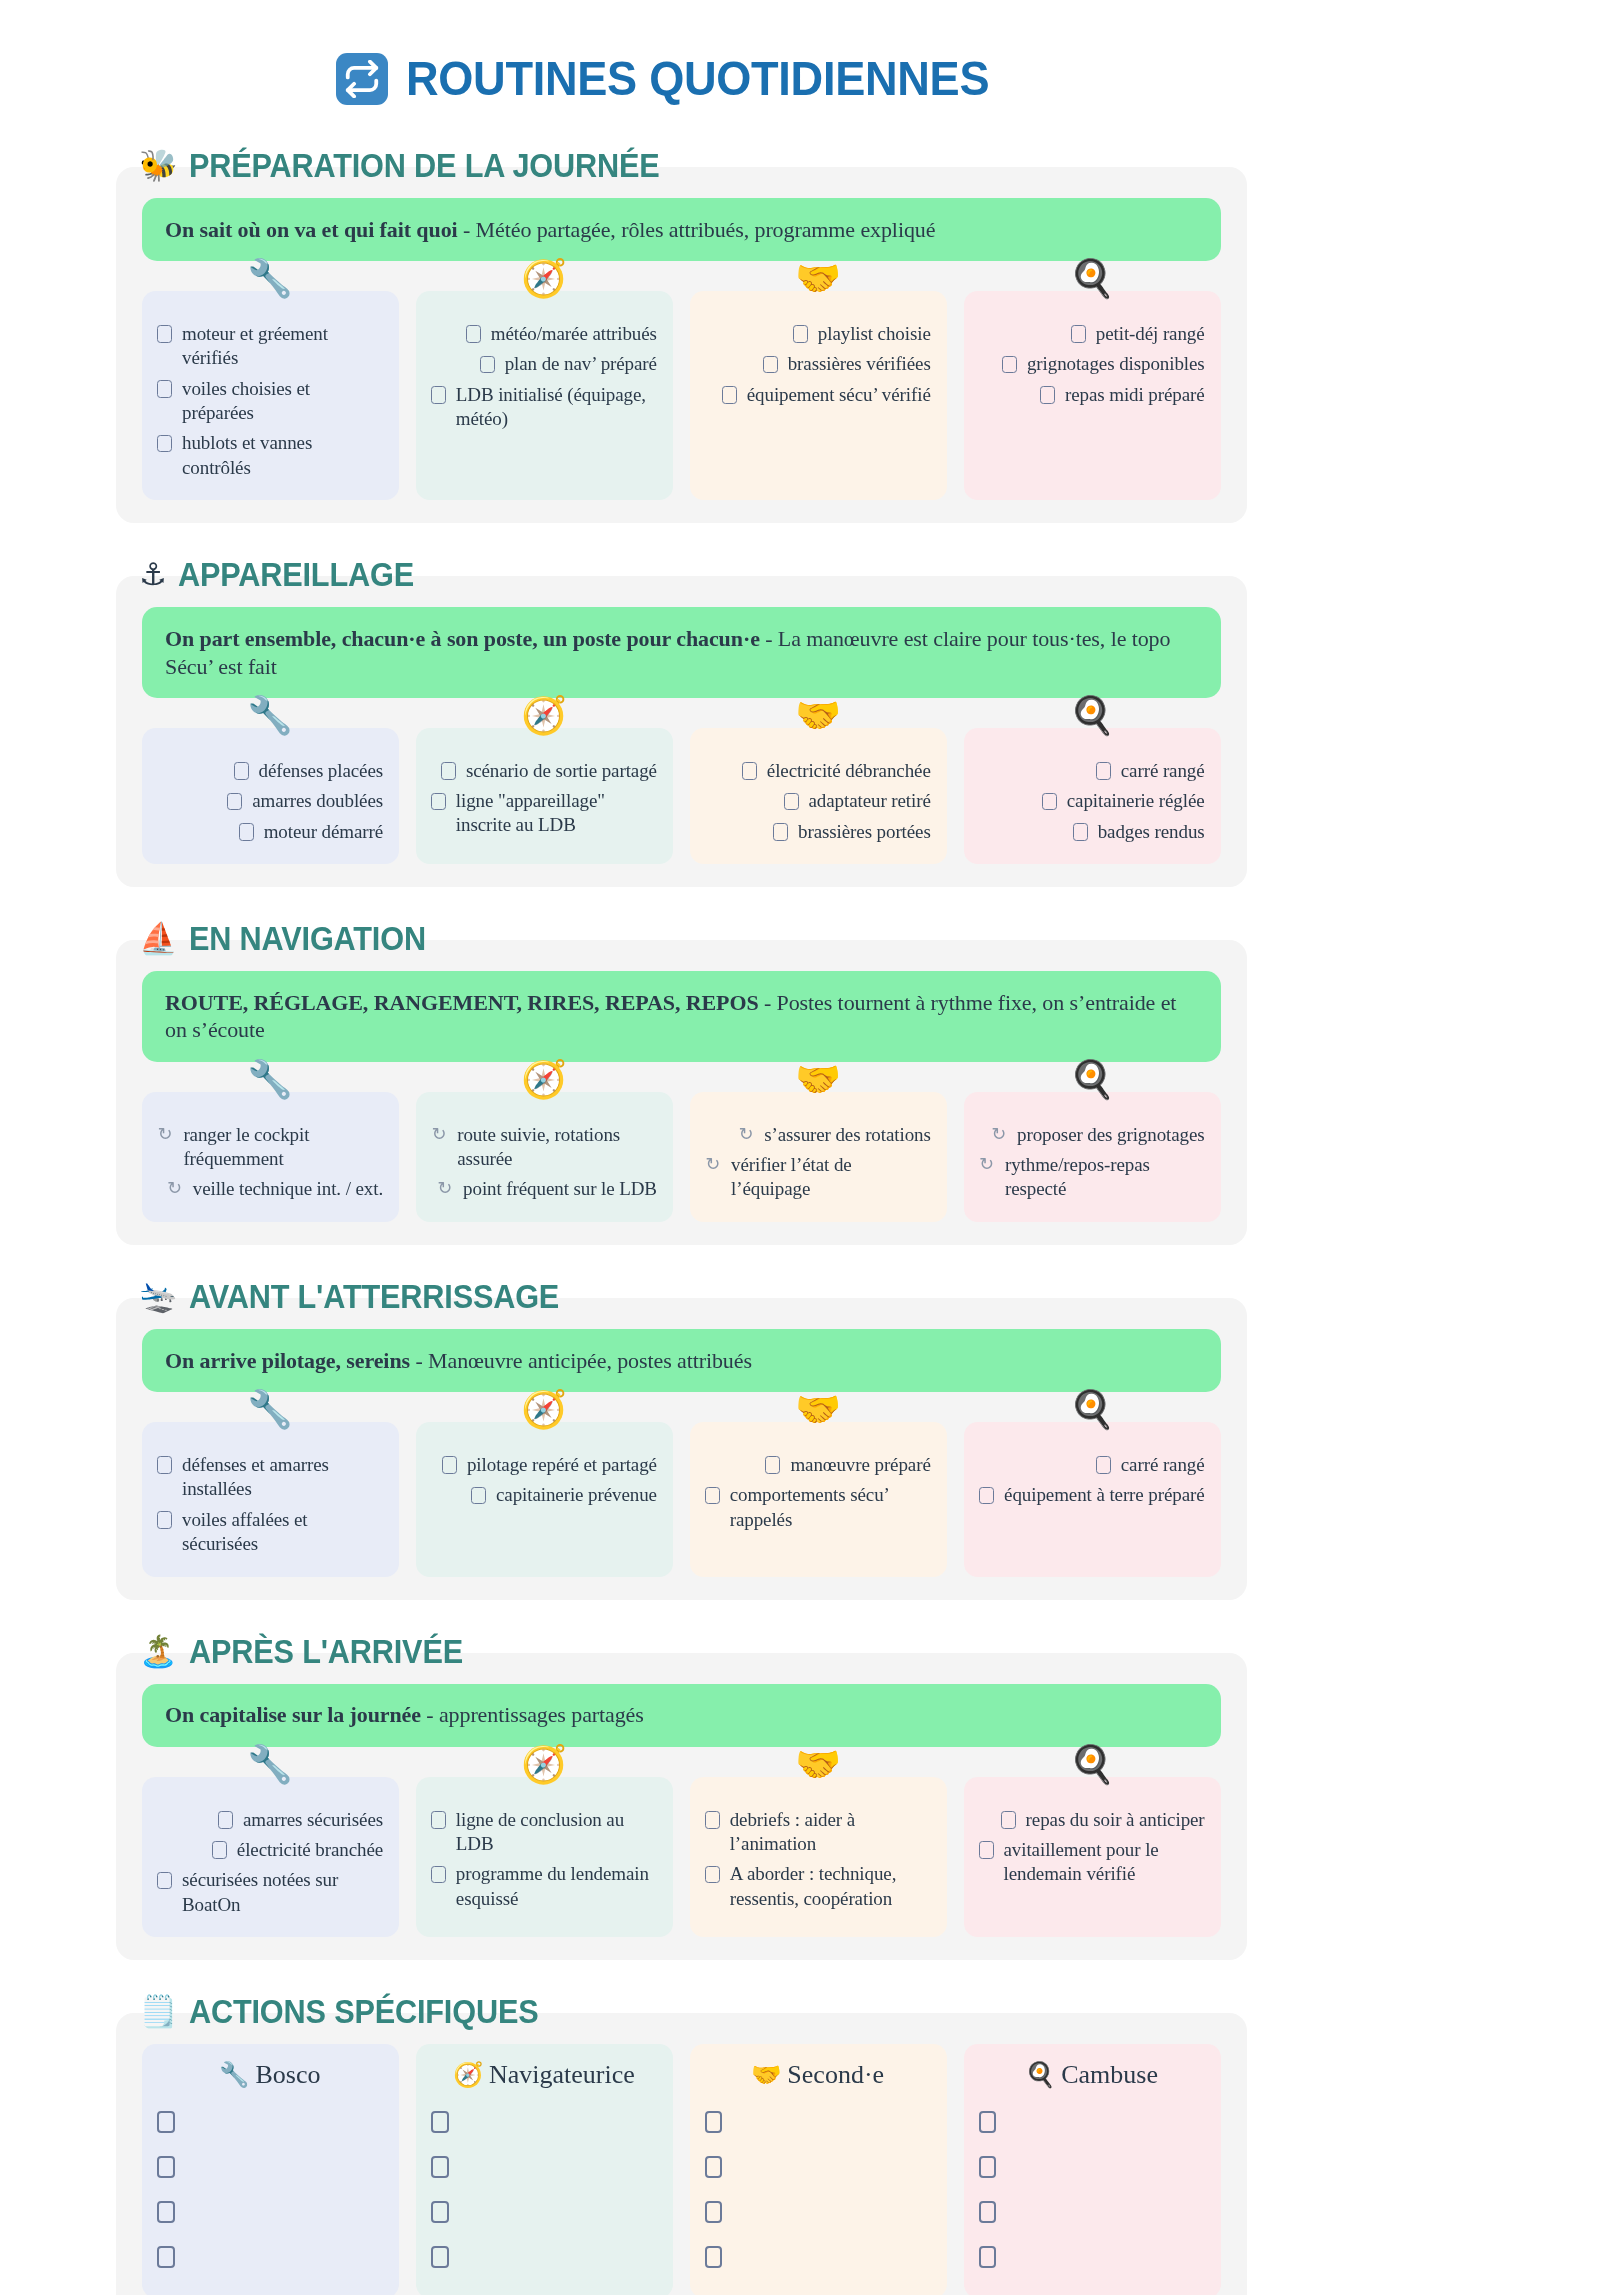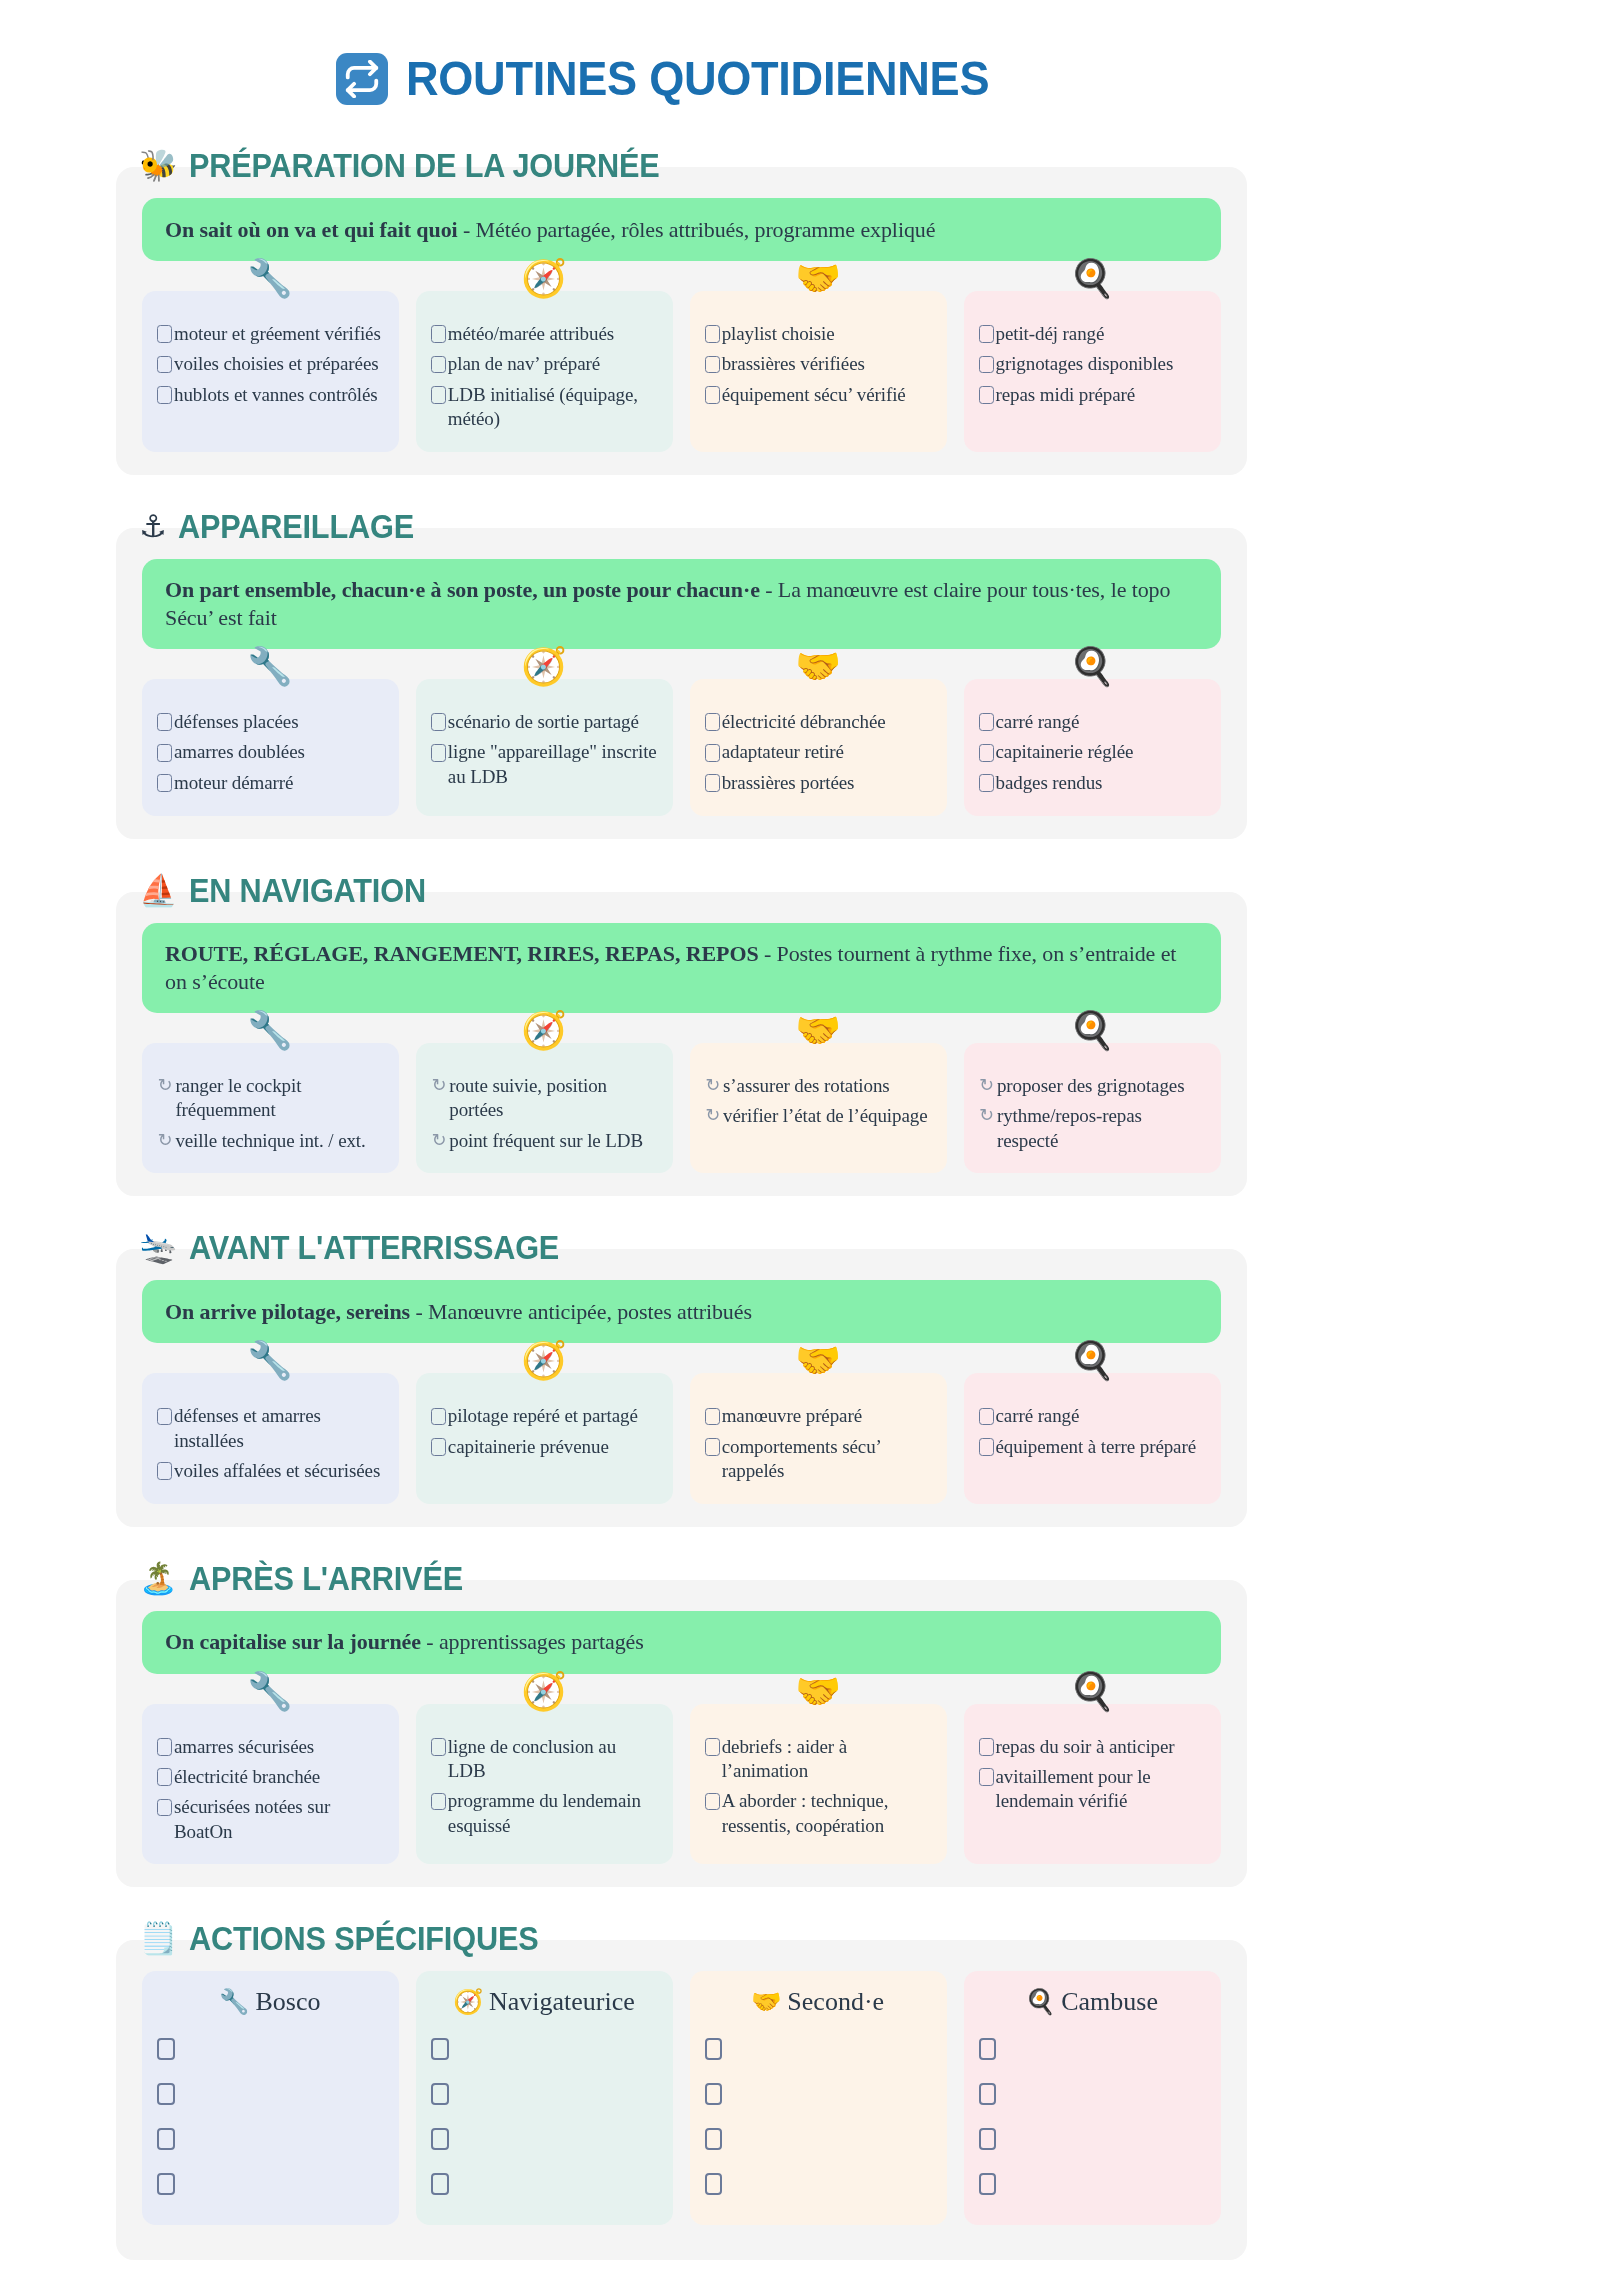--- a/index.html
+++ b/index.html
@@ -125,26 +125,27 @@
   }
 
   .col.c1 { background: #e8ecf7; }
   .col.c2 { background: #e6f2ef; }
   .col.c3 { background: #fdf3e8; }
   .col.c4 { background: #fce9ec; }
 
   .item {
     display: flex;
     align-items: flex-start;
-    gap: 2px;
+    gap: 10px;
     font-size: 19px;
     line-height: 1.28;
     margin-bottom: 6.1px;
     color: #2b3a4a;
     letter-spacing: -0.1px;
+    justify-content: flex-end;
   }
   .item:last-child { margin-bottom: 0; }
 
   .cb {
     flex: none;
     width: 15px;
     height: 17.7px;
     border: 1.7px solid #6b7a99;
     border-radius: 3.4px;
     margin-top: 3.4px;
@@ -363,21 +364,21 @@
               </div>
               <div class="item">
                 <span class="loop">↻</span>
                 <span>veille technique int. / ext.</span>
               </div>
             </div>
             <div class="col c2">
               <span class="col-emoji">🧭</span>
               <div class="item">
                 <span class="loop">↻</span>
-                <span>route suivie, position portées</span>
+                <span>route suivie, rotations assurée</span>
               </div>
               <div class="item">
                 <span class="loop">↻</span>
                 <span>point fréquent sur le LDB</span>
               </div>
             </div>
             <div class="col c3">
               <span class="col-emoji">🤝</span>
               <div class="item">
                 <span class="loop">↻</span>

